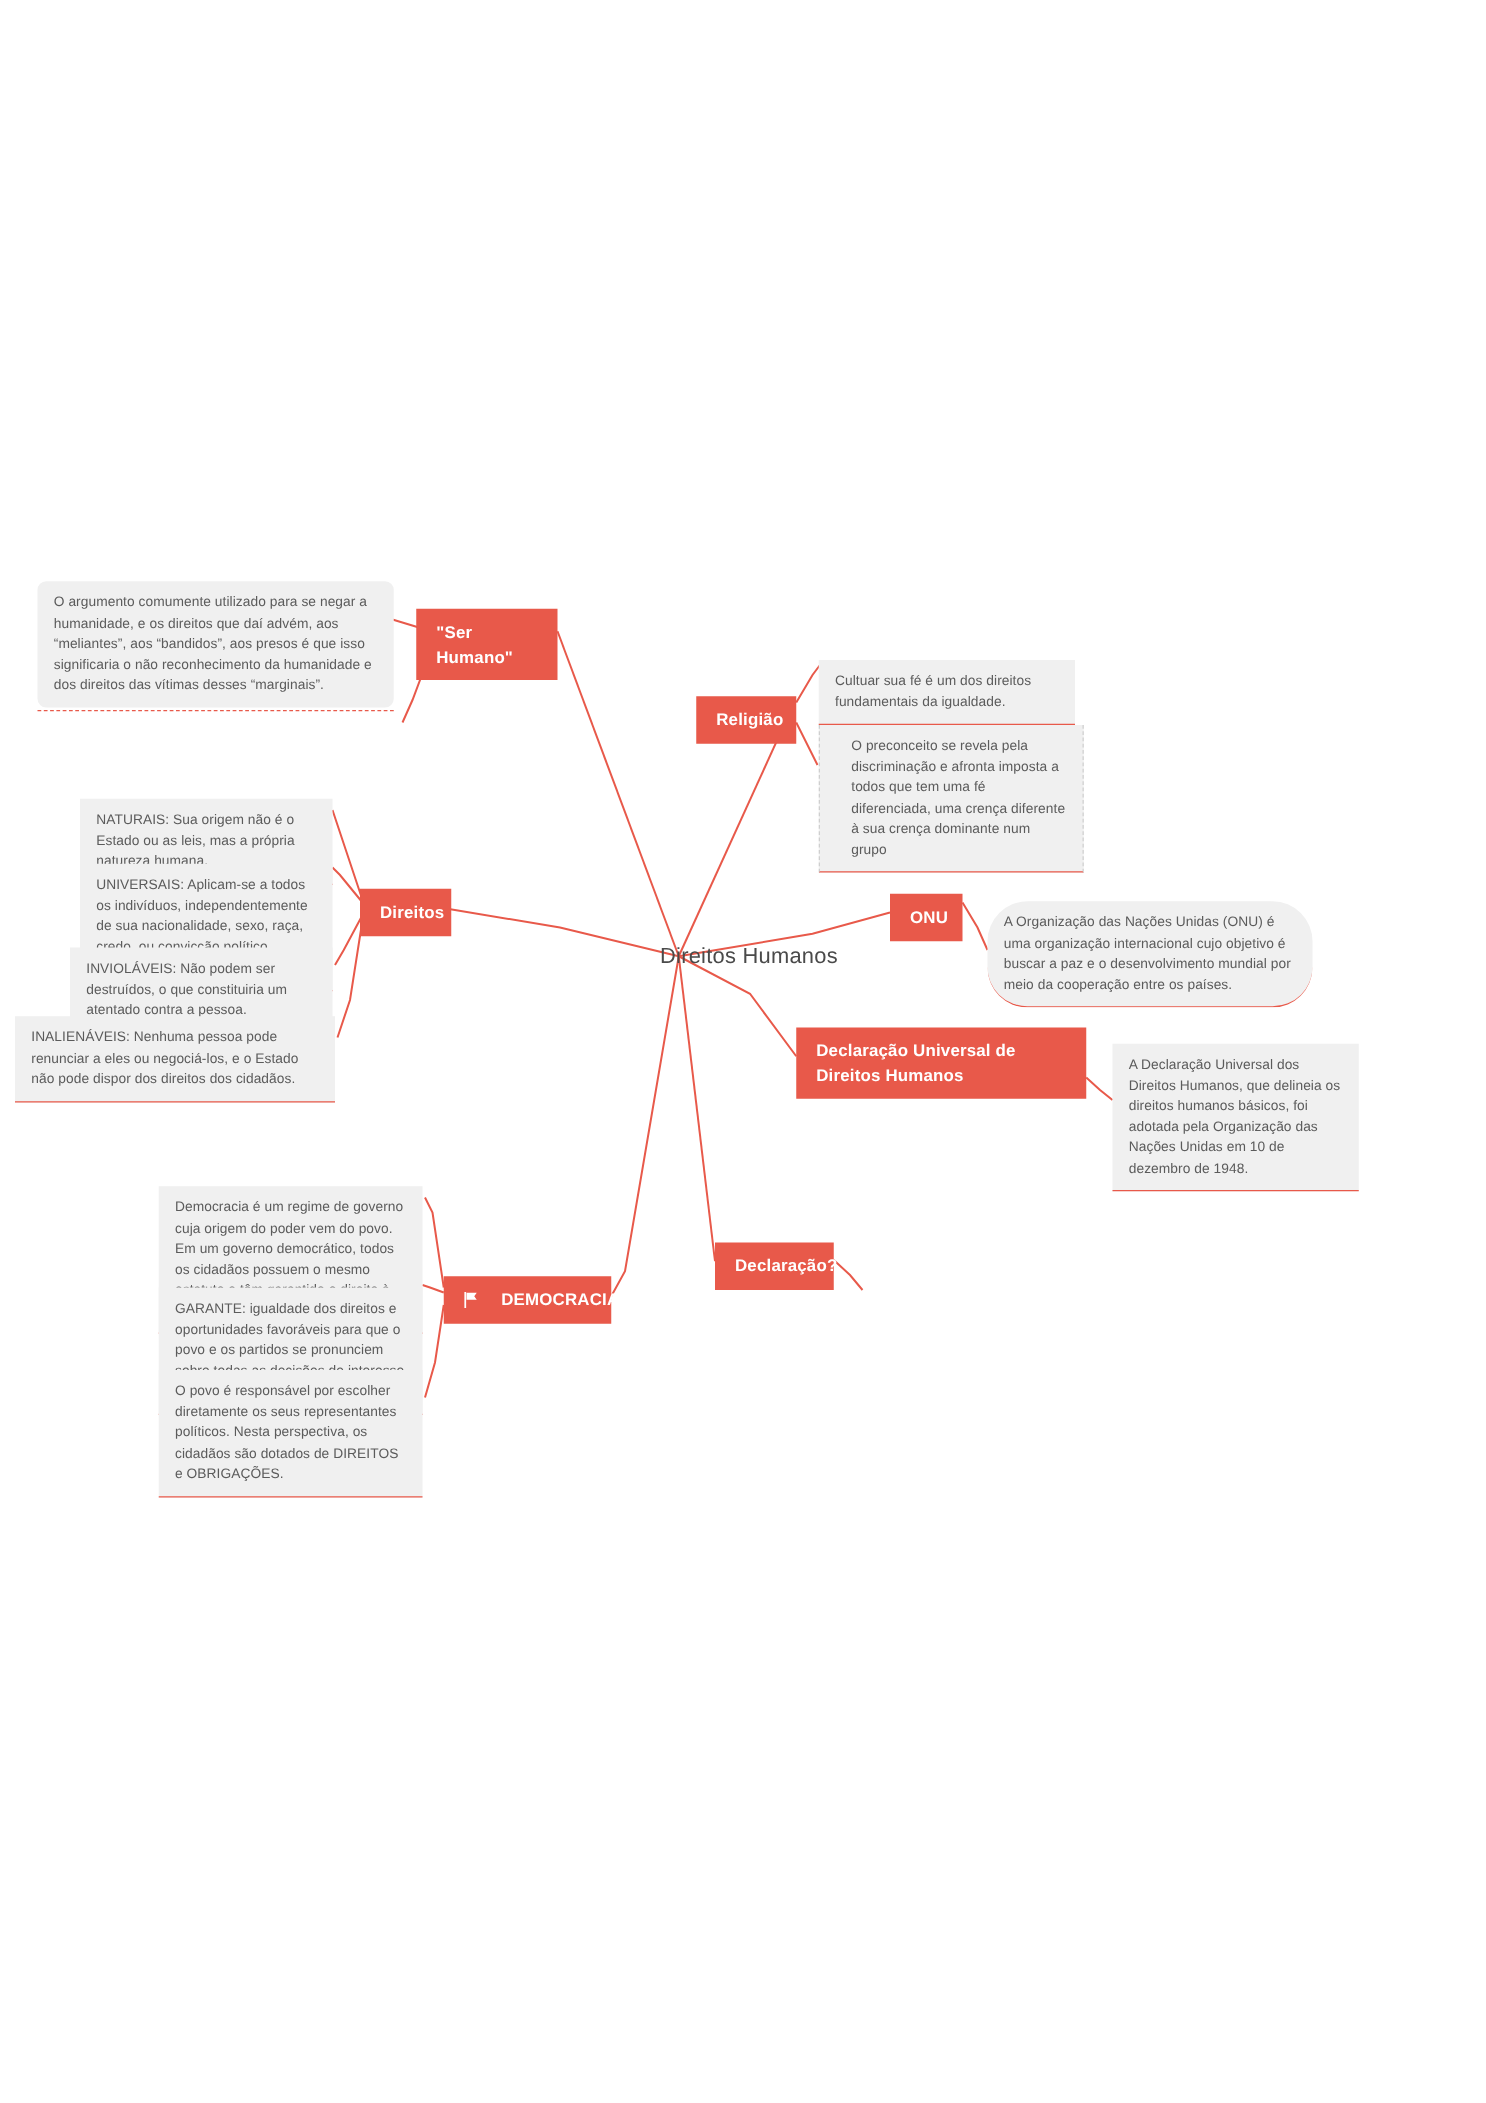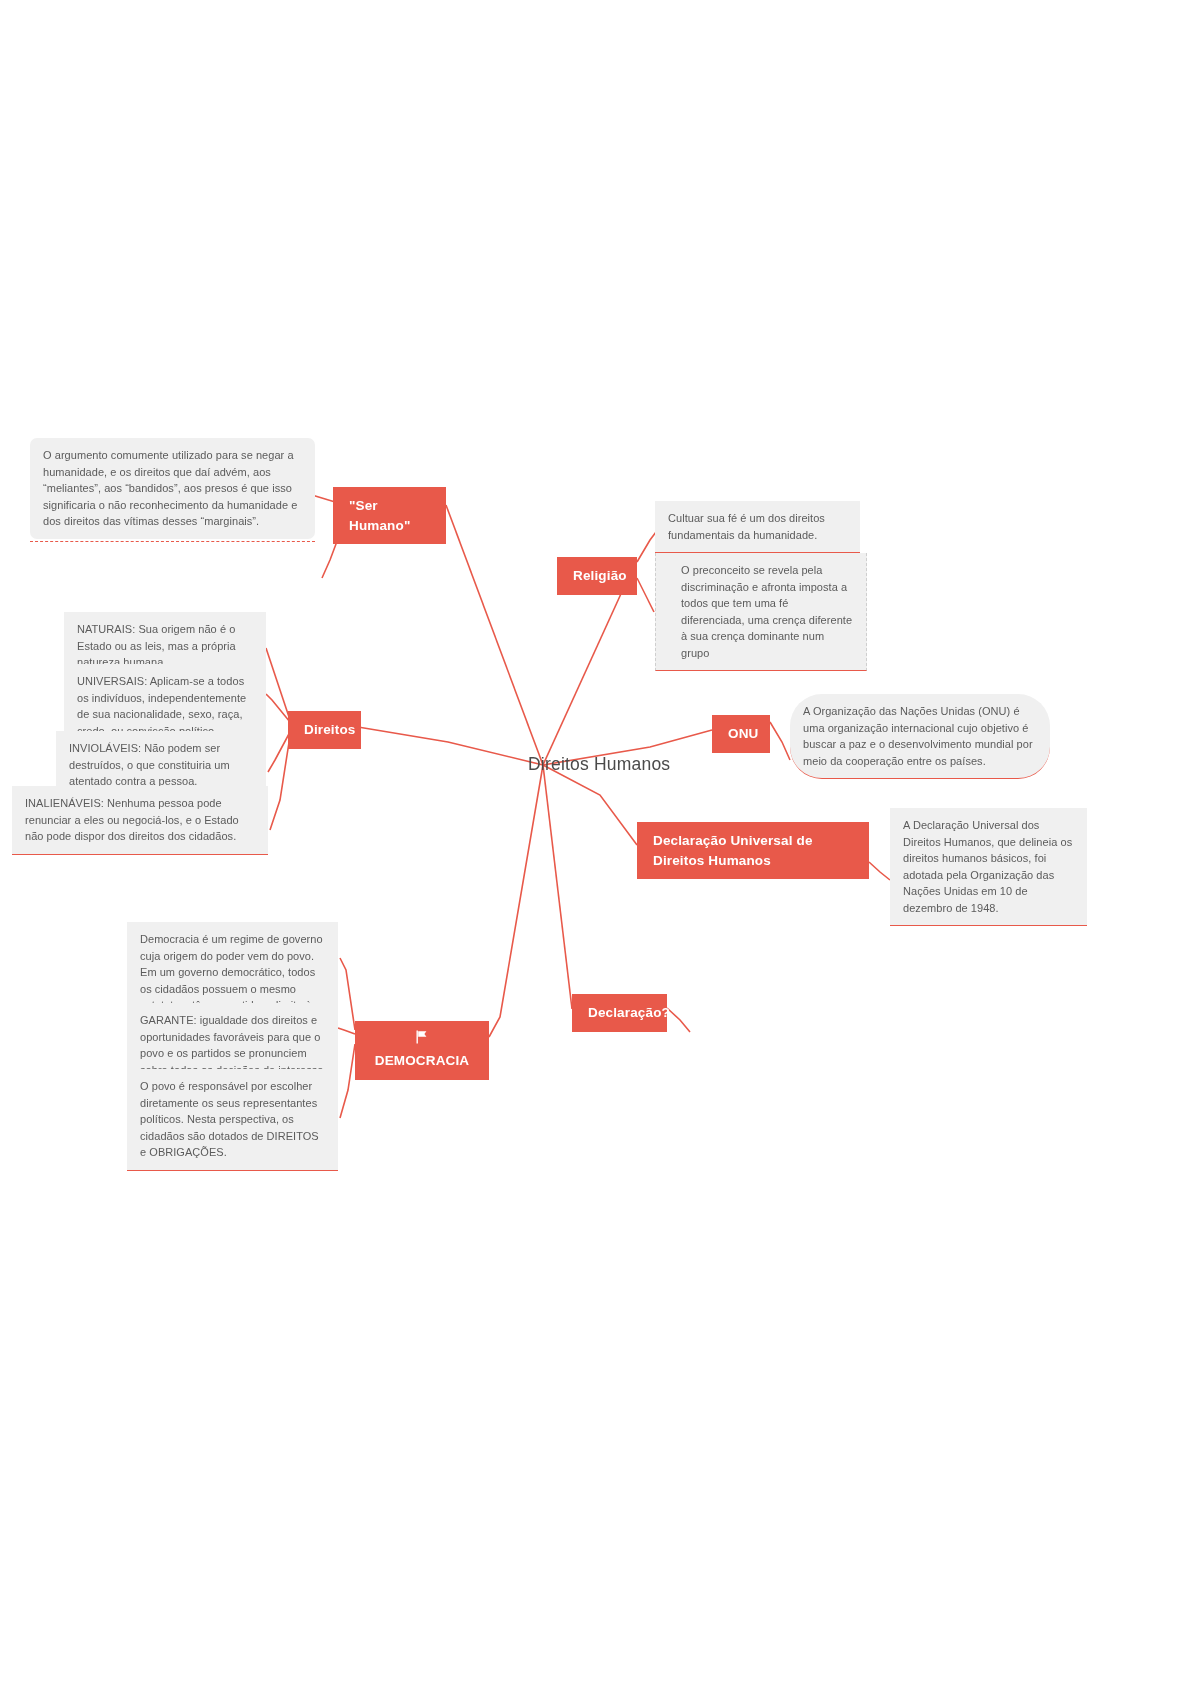--- a/index.html
+++ b/index.html
@@ -44,42 +44,42 @@
     font-weight: bold;
     font-size: 13.5px;
     line-height: 1.45;
     padding: 9px 16px;
     box-sizing: border-box;
     letter-spacing: 0.15px;
   }
   .topic.with-icon {
     display: flex;
     align-items: center;
-    gap: 7px;
-    flex-direction: column;
+    gap: 18px;
   }
   .flag-icon {
     display: inline-block;
     width: 12px;
     height: 14px;
     position: relative;
     flex: 0 0 auto;
   }
 
   
   .note {
     position: absolute;
     background: #f0f0f0;
     color: #5b5b5b;
     font-size: 11px;
     line-height: 1.5;
     padding: 9px 12px 9px 13px;
     box-sizing: border-box;
     border-bottom: 1.3px solid #e8594a;
     letter-spacing: 0.05px;
+    margin-top: 27px;
   }
   .note.rounded {
     border-radius: 7px;
     border-bottom: none;
     background: #f0f0f0;
   }
   .note .underline-rule {
     position: absolute;
     left: 0;
     right: 0;
@@ -170,21 +170,21 @@
 
   <div class="note" style="left:12px; top:786px; width:256px;">
     <span>INALIENÁVEIS: Nenhuma pessoa pode renunciar a eles ou negociá-los, e o Estado não pode dispor dos direitos dos cidadãos.</span>
   </div>
 
   <div class="topic" style="left:557px; top:557px; width:80px;">
     <span>Religião</span>
   </div>
 
   <div class="note" style="left:655px; top:501px; width:205px;">
-    <span>Cultuar sua fé é um dos direitos fundamentais da humanidade.</span>
+    <span>Cultuar sua fé é um dos direitos fundamentais da igualdade.</span>
   </div>
 
   <div class="note dashed-side" style="left:655px; top:553px; width:212px;">
     <span>O preconceito se revela pela discriminação e afronta imposta a todos que tem uma fé diferenciada, uma crença diferente à sua crença dominante num grupo</span>
   </div>
 
   <div class="topic" style="left:712px; top:715px; width:58px;padding-left:16px;">
     <span>ONU</span>
   </div>
 

